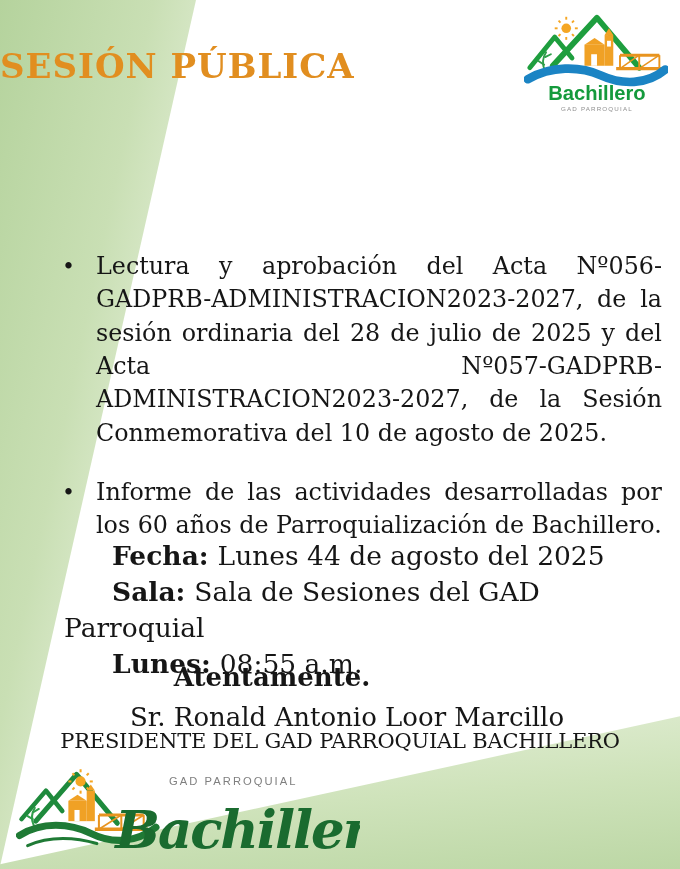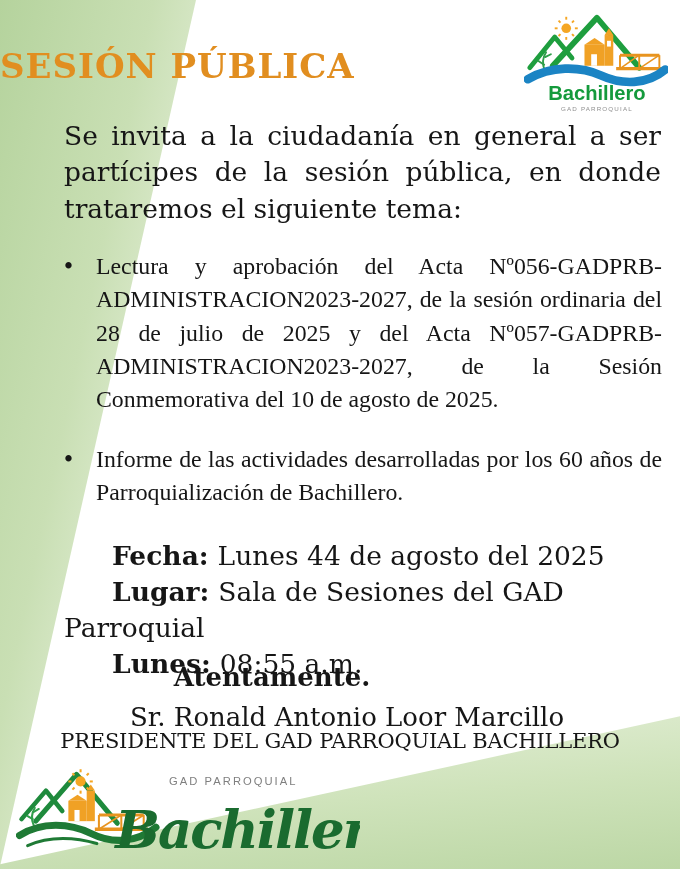--- a/index.html
+++ b/index.html
@@ -33,21 +33,21 @@
   }
   .logo-top{position:absolute;top:5px;right:12px;width:144px;height:110px;}
   .logo-bottom{position:absolute;left:16px;top:756px;width:344px;height:112px;}
   .intro{
     position:absolute;top:118px;left:64px;width:597px;margin:0;
     font-size:26.5px;line-height:1.375;text-align:justify;
   }
   .bullets{position:absolute;top:250px;left:62px;width:600px;}
   .bullet-row{display:flex;margin-bottom:26px;}
   .bullet-marker{flex:0 0 34px;width:34px;font-size:22px;line-height:1.5;}
-  .bullet-text{flex:1;font-size:23.8px;line-height:1.40;text-align:justify;font-family:Liberation Serif, serif;}
+  .bullet-text{flex:1;font-size:23.8px;line-height:1.40;text-align:justify;}
   .details{position:absolute;top:538px;left:64px;width:600px;font-size:26.5px;line-height:1.36;}
   .detail-label{font-weight:bold;margin-left:48px;}
   .detail-value{margin-left:9px;}
   .closing{position:absolute;top:662px;left:0;width:544px;text-align:center;font-size:26px;font-weight:bold;margin:0;}
   .signatory-name{position:absolute;top:695px;left:0;width:680px;text-align:center;font-size:26px;margin:7px;}
   .signatory-title{position:absolute;top:729px;left:0;width:680px;text-align:center;font-size:21px;font-weight:normal;letter-spacing:-0.2px;margin:0;}
   svg text{user-select:none;}
 </style>
 </head>
 <body>
@@ -99,39 +99,38 @@
         <line x1="141" y1="51" x2="141" y2="65" stroke-width="2"></line>
         <line x1="100" y1="65" x2="120" y2="51" stroke-width="1.6"></line>
         <line x1="120" y1="65" x2="141" y2="51" stroke-width="1.6"></line>
       </g>
       <path d="M4 76 C 28 62, 58 62, 80 72 S 128 82 147 66" fill="none" stroke="#1B84C4" stroke-width="9" stroke-linecap="round"></path>
       <text x="76" y="98" text-anchor="middle" fill="#149A3C" style="font-family:'Liberation Sans',sans-serif;font-weight:bold;font-size:21px;">Bachillero</text>
       <text x="76" y="109" text-anchor="middle" fill="#8F8F8F" letter-spacing="1.2" style="font-family:'Liberation Sans',sans-serif;font-size:6.5px;">GAD PARROQUIAL</text>
     </svg>
   </div>
 
-  <p class="intro">Se invita a la ciudadanía en general a ser partícipes de la sesión pública, en donde trataremos el siguiente tema:</p>
 
   <div class="bullets">
     <div class="bullet-row">
       <span class="bullet-marker">•</span>
       <div class="bullet-text">Lectura y aprobación del Acta Nº056-GADPRB-ADMINISTRACION2023-2027, de la sesión ordinaria del 28 de julio de 2025 y del Acta Nº057-GADPRB-ADMINISTRACION2023-2027, de la Sesión Conmemorativa del 10 de agosto de 2025.</div>
     </div>
     <div class="bullet-row">
       <span class="bullet-marker">•</span>
       <div class="bullet-text">Informe de las actividades desarrolladas por los 60 años de Parroquialización de Bachillero.</div>
     </div>
   </div>
 
   <div class="details">
     <div>
       <span class="detail-label">Fecha:</span><span class="detail-value">Lunes 44 de agosto del 2025</span>
     </div>
     <div>
-      <span class="detail-label">Lugar:</span><span class="detail-value">Sala de Sesiones del GAD Parroquial</span>
+      <span class="detail-label">Sala:</span><span class="detail-value">Sala de Sesiones del GAD Parroquial</span>
     </div>
     <div>
       <span class="detail-label">Lunes:</span><span class="detail-value">08:55 a.m.</span>
     </div>
   </div>
 
   <p class="closing">Atentamente.</p>
   <p class="signatory-name">Sr. Ronald Antonio Loor Marcillo</p>
   <p class="signatory-title">PRESIDENTE DEL GAD PARROQUIAL BACHILLERO</p>
 

